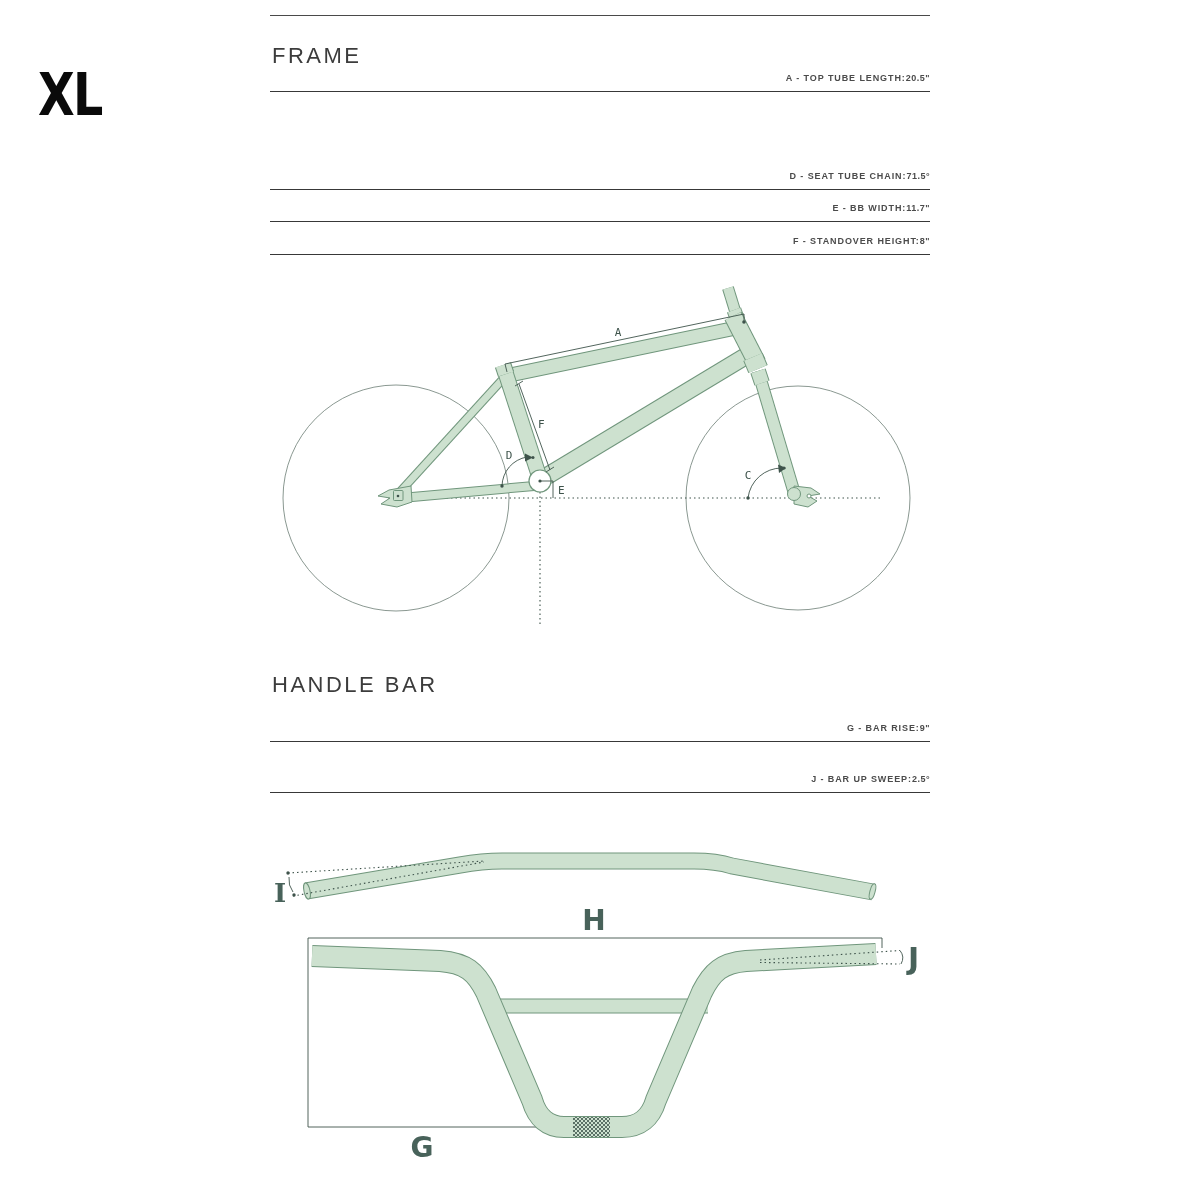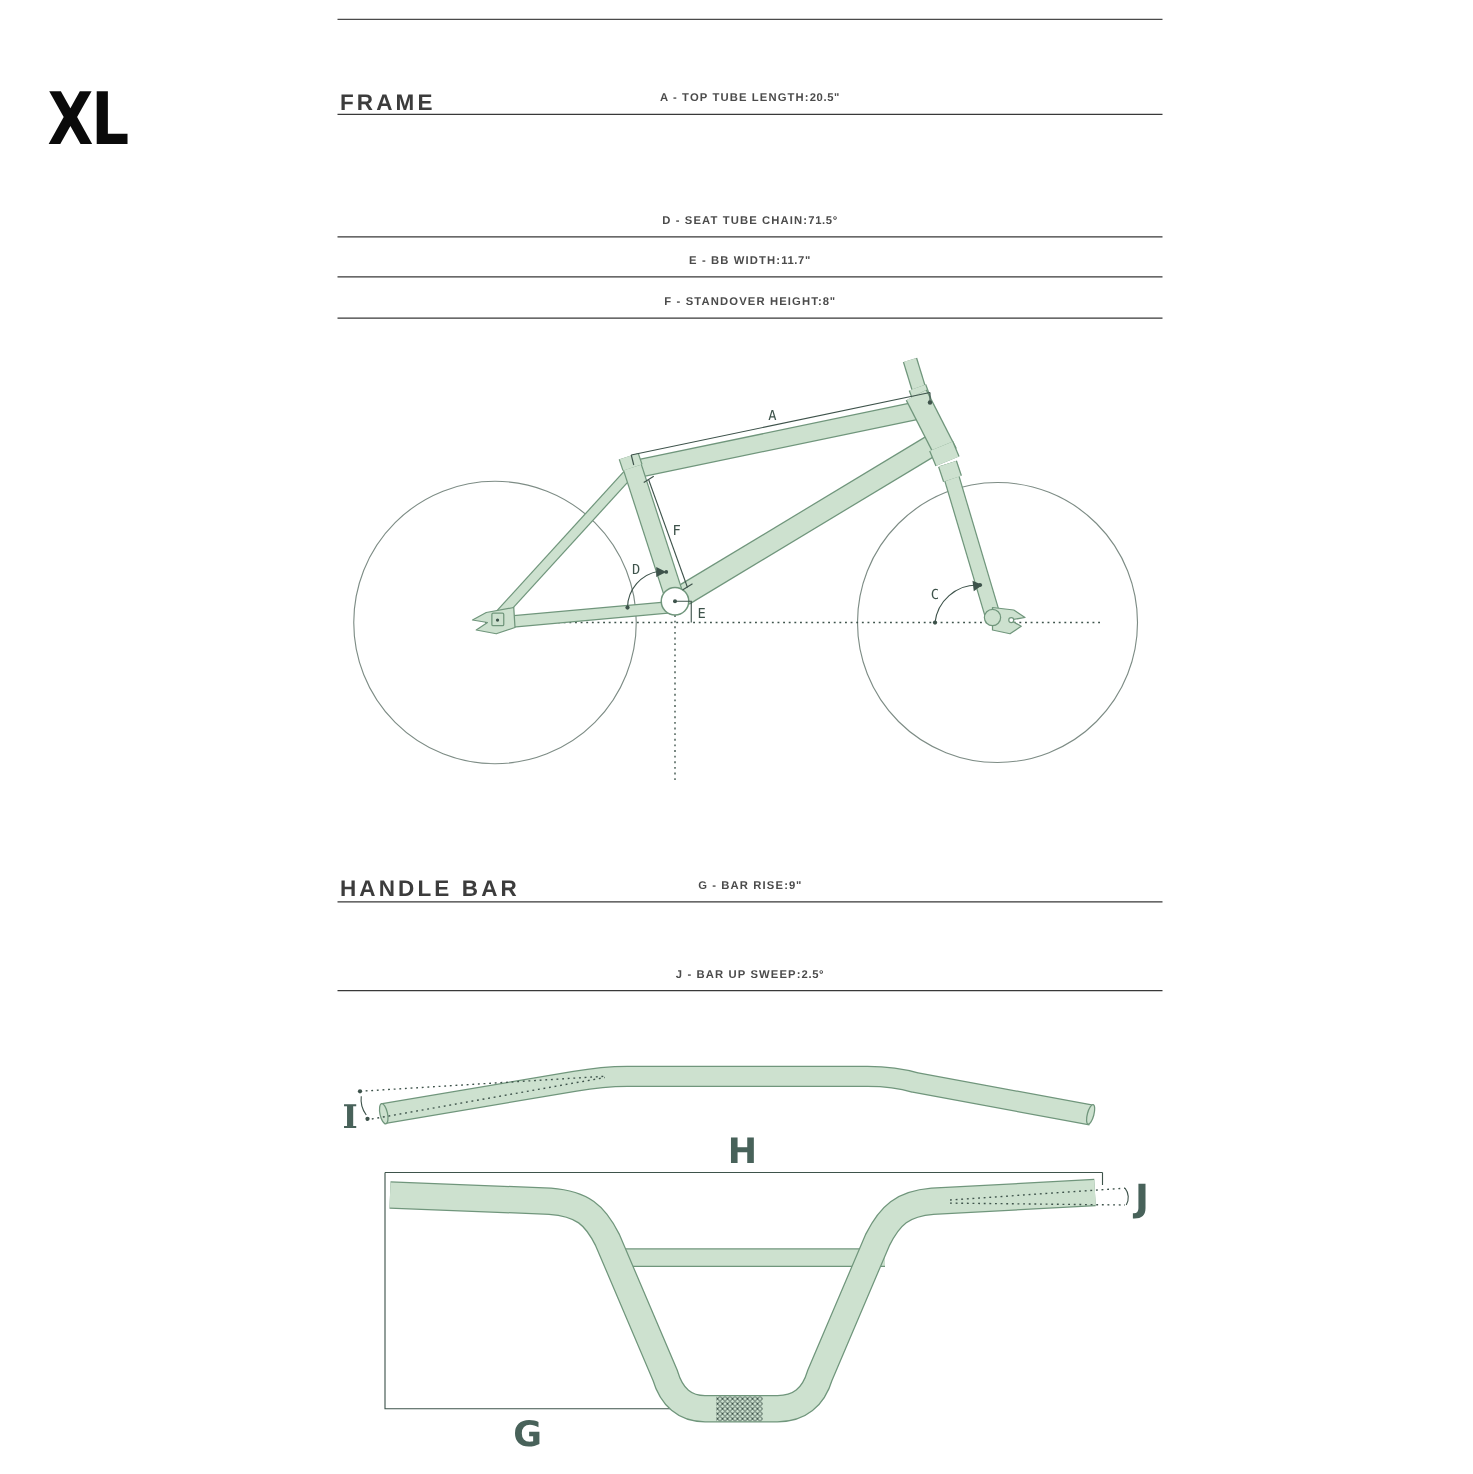--- a/index.html
+++ b/index.html
@@ -3,26 +3,26 @@
 <meta charset="utf-8">
 <style>
   html,body{margin:0;padding:0;background:#fff;}
   #page{position:relative;width:1178px;height:1179px;background:#fff;overflow:hidden;
         font-family:"Liberation Sans", sans-serif;}
   .size-label{position:absolute;left:38px;top:66px;font-family:"DejaVu Sans",sans-serif;
         font-weight:bold;font-size:58px;line-height:1;color:var(--size-color);
         transform:scaleX(.82);transform-origin:left top;letter-spacing:-2px;}
   .content{position:absolute;left:270px;top:0;width:660px;height:1179px;}
   .rule-top{position:absolute;left:0;top:15px;width:660px;border-top:1px solid var(--rule-top);}
-  .section-title{position:absolute;left:2px;font-size:18px;letter-spacing:2.5px;
-        color:var(--heading);font-weight:700;margin-top:29px;}
+  .section-title{position:absolute;left:2px;font-size:22px;letter-spacing:2.5px;
+        color:var(--heading);font-weight:400;}
   #frame-title{top:43px;}
   #hb-title{top:672px;}
   .spec-row{position:absolute;left:0;width:660px;height:21px;
-        border-bottom:1px solid var(--rule);display:flex;justify-content:center;
+        border-bottom:1px solid var(--rule);display:flex;justify-content:flex-end;
         align-items:flex-start;padding-top:2px;box-sizing:border-box;}
   .spec-label{font-size:9px;font-weight:bold;letter-spacing:.9px;color:var(--text);}
   .spec-value{font-size:9px;font-weight:bold;letter-spacing:.5px;color:var(--text);}
   svg{position:absolute;left:0;overflow:visible;}
   #bike-svg{top:280px;}
   #topview-svg{top:840px;}
   #frontview-svg{top:895px;}
   .wheel{fill:none;stroke:var(--wheel);stroke-width:.9;}
   .dotted{fill:none;stroke:var(--dim);stroke-width:1.1;stroke-dasharray:1.5 3;}
   .tube-out{fill:none;stroke:var(--tube-stroke);stroke-linecap:butt;}
@@ -153,21 +153,21 @@
         <circle class="dim-dot" cx="478" cy="218" r="1.7"></circle>
         <path class="dim" d="M478,218 A 34,34 0 0 1 512,188"></path>
         <path class="dim-arrow" d="M508,184.5 L516,188 L509,193 Z"></path>
         <circle class="dim-dot" cx="514" cy="188" r="1.6"></circle>
         <text class="dia-letter" x="478" y="199" text-anchor="middle">C</text>
       </g>
     </svg>
 
     <div class="section-title" id="hb-title">HANDLE BAR</div>
 
-    <div class="spec-row" style="top:701px">
+    <div class="spec-row" style="top:721px">
       <span class="spec-label">G - BAR RISE:</span>
       <span class="spec-value">9"</span>
     </div>
     <div class="spec-row" style="top:772px">
       <span class="spec-label">J - BAR UP SWEEP:</span>
       <span class="spec-value">2.5°</span>
     </div>
 
     <svg id="topview-svg" width="660" height="75" viewBox="0 0 660 75">
       <g>

